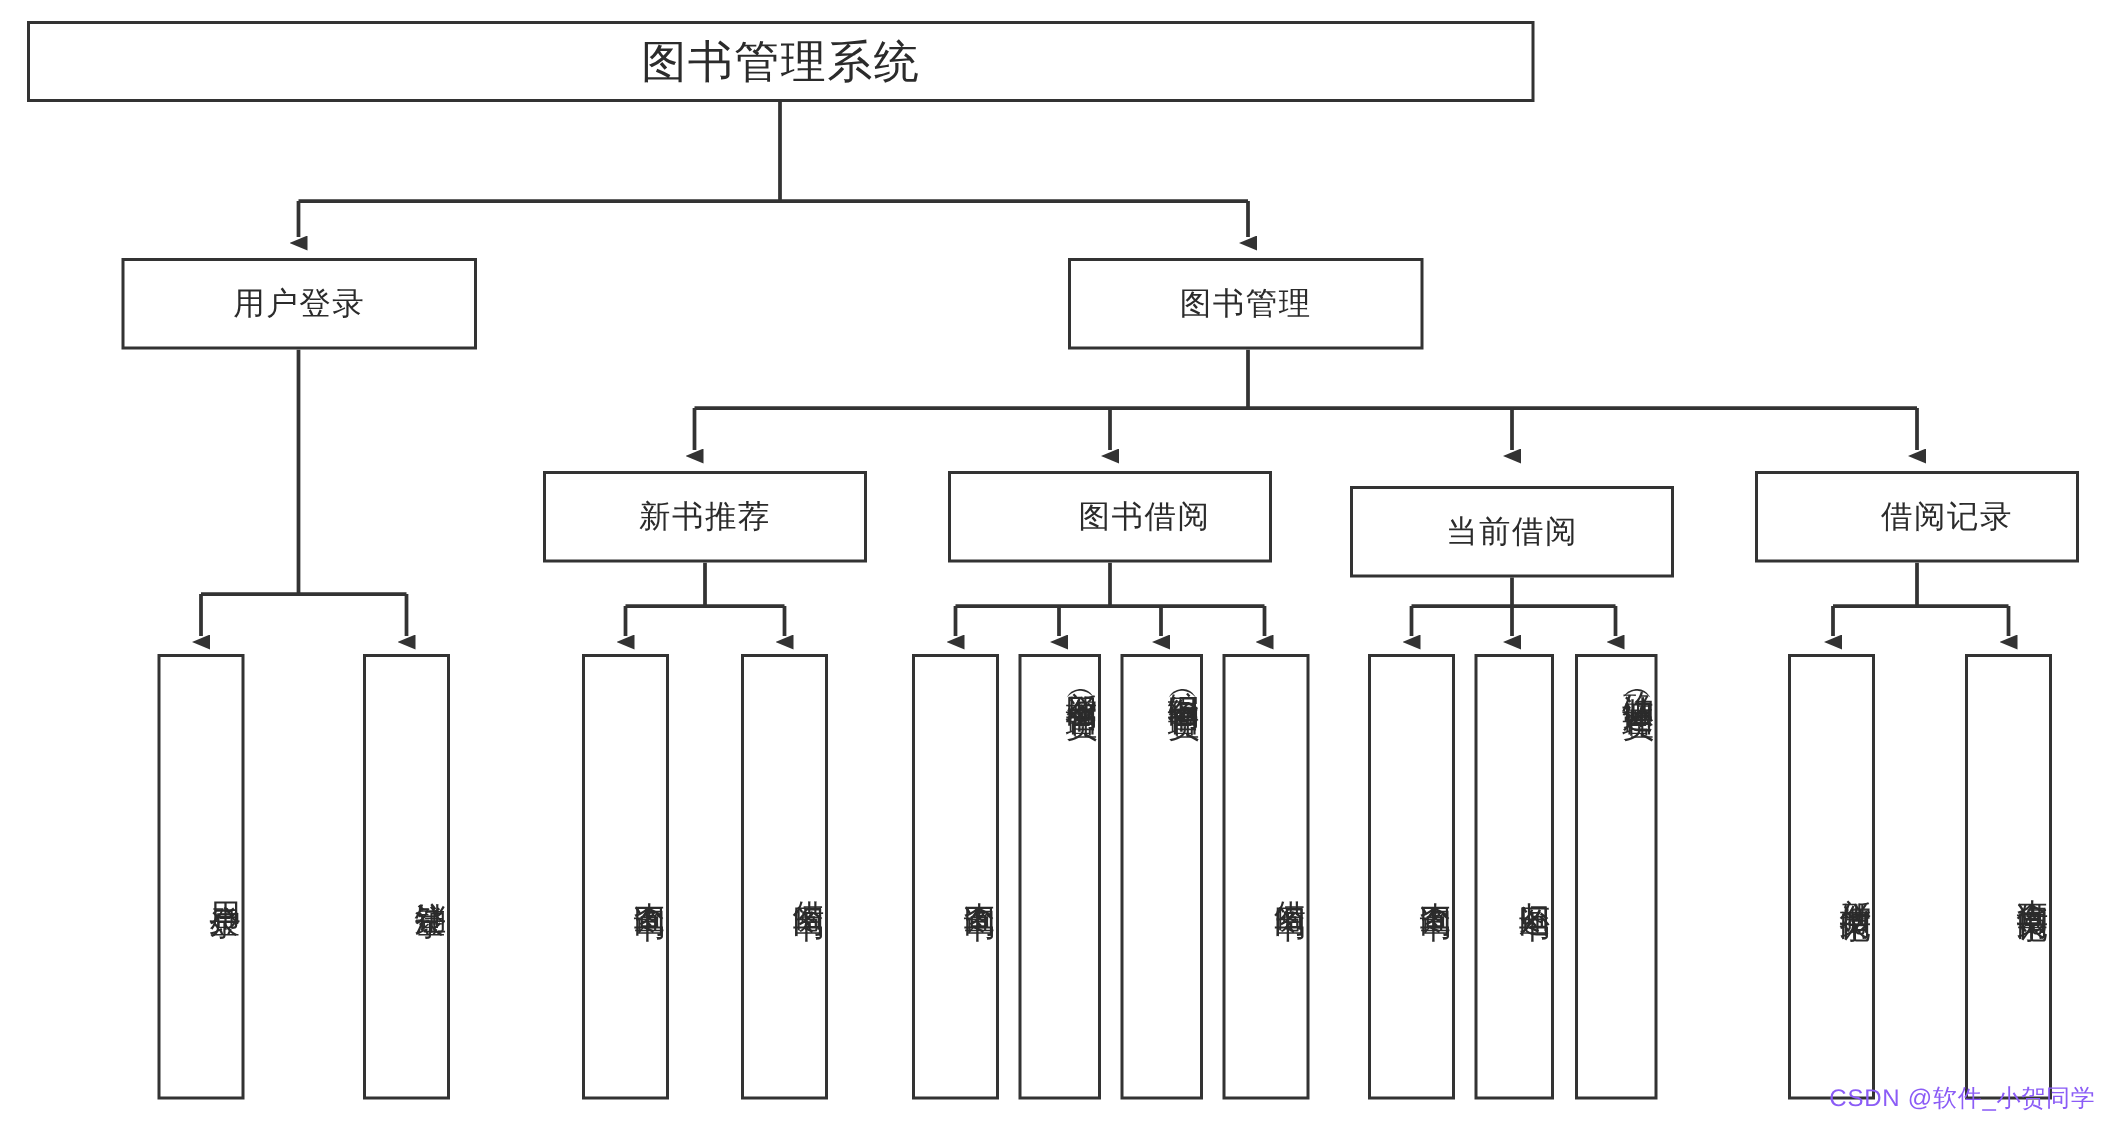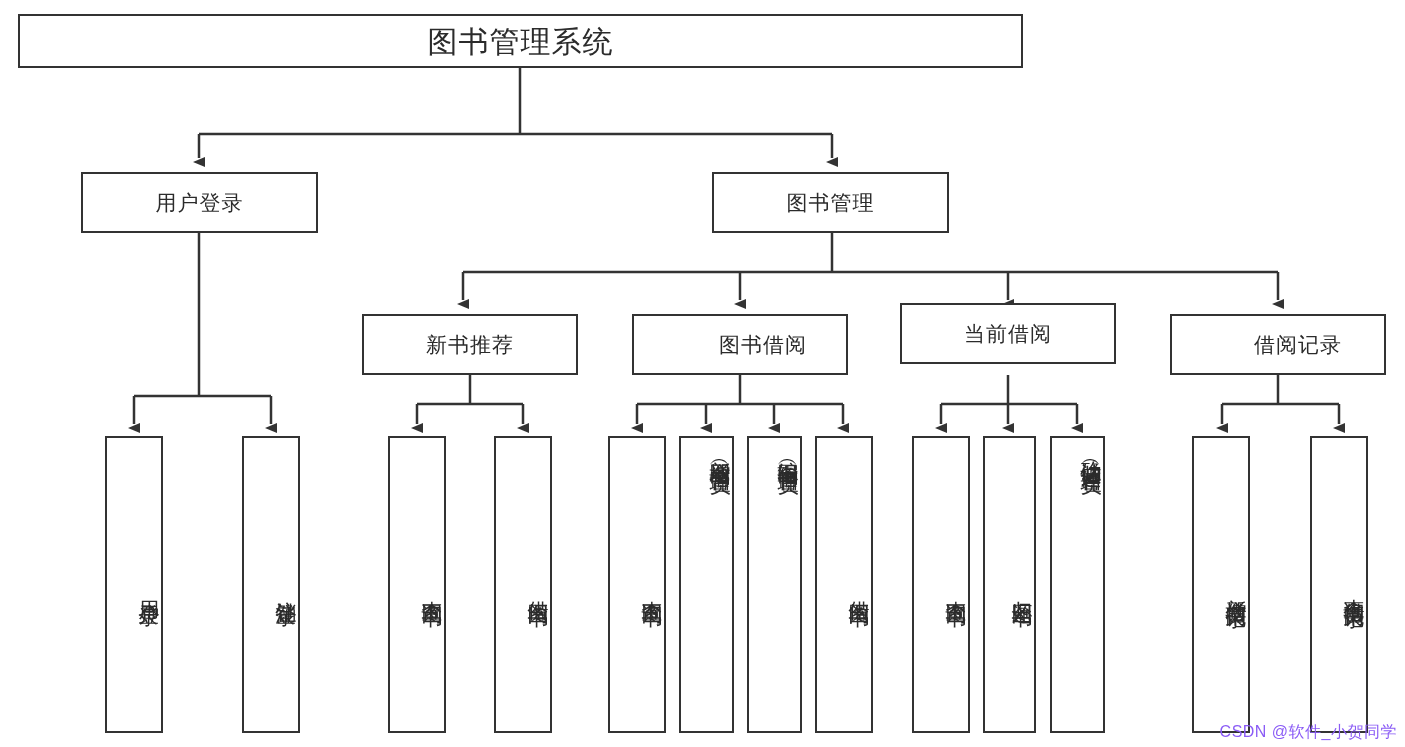--- a/index.html
+++ b/index.html
@@ -134,21 +134,21 @@
   </div>
 
   <div class="node node-h" style="left:712px; top:172px; width:237px; height:61px;">
     <span>图书管理</span>
   </div>
 
   <div class="node node-h" style="left:632px; top:314px; width:216px; height:61px;padding-left:46px;">
     <span>图书借阅</span>
   </div>
 
-  <div class="node node-h" style="left:900px; top:303px; width:216px; height:61px;">
+  <div class="node node-h" style="left:900px; top:324px; width:216px; height:61px;">
     <span>当前借阅</span>
   </div>
 
   <div class="node node-h" style="left:1170px; top:314px; width:216px; height:61px;padding-left:40px;">
     <span>借阅记录</span>
   </div>
 
   <div class="node node-v" style="left:105px; top:436px; width:58px; height:297px;">
     <span>用户登录</span>
   </div>

